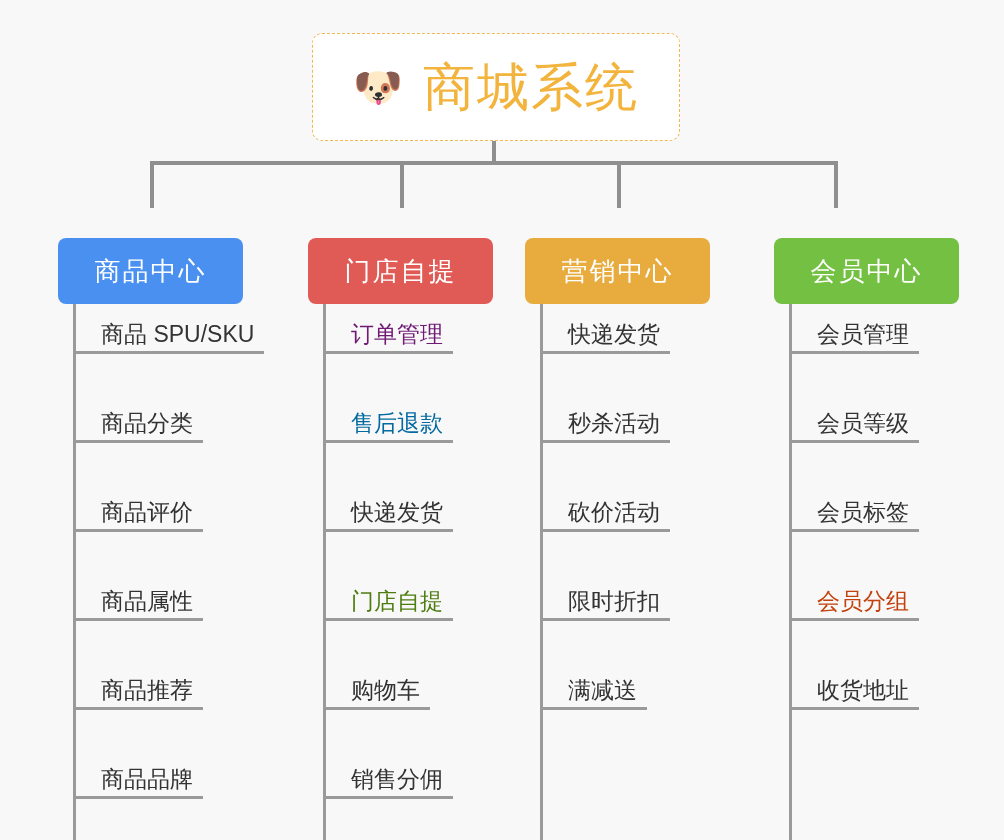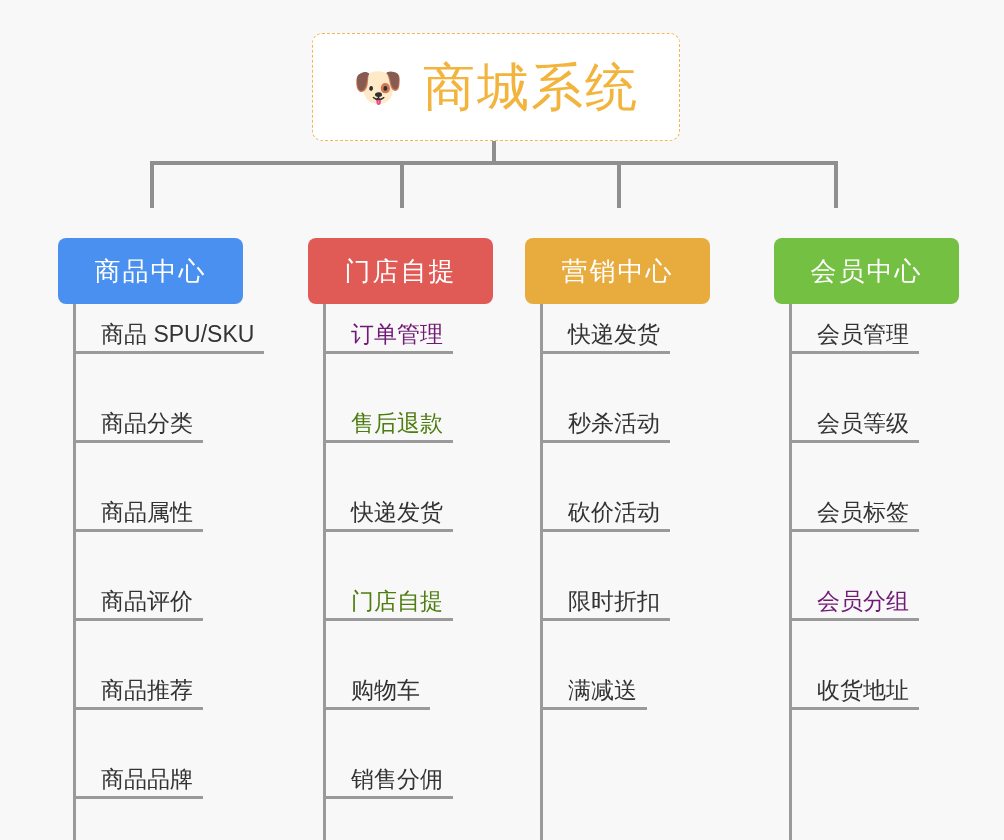--- a/index.html
+++ b/index.html
@@ -132,45 +132,45 @@
     </div>
     <div class="leaf-list">
       <div class="leaf-trunk" style="background: rgb(154, 154, 154); height: 552px;"></div>
       <div class="leaf-item">
           <span class="leaf-label" style="border-bottom-color: rgb(154, 154, 154); color: rgb(51, 51, 51);">商品 SPU/SKU</span>
         </div>
       <div class="leaf-item">
           <span class="leaf-label" style="border-bottom-color: rgb(154, 154, 154); color: rgb(51, 51, 51);">商品分类</span>
         </div>
       <div class="leaf-item">
+          <span class="leaf-label" style="border-bottom-color: rgb(154, 154, 154); color: rgb(51, 51, 51);">商品评价</span>
+        </div>
+      <div class="leaf-item">
           <span class="leaf-label" style="border-bottom-color: rgb(154, 154, 154); color: rgb(51, 51, 51);">商品属性</span>
-        </div>
-      <div class="leaf-item">
-          <span class="leaf-label" style="border-bottom-color: rgb(154, 154, 154); color: rgb(51, 51, 51);">商品评价</span>
         </div>
       <div class="leaf-item">
           <span class="leaf-label" style="border-bottom-color: rgb(154, 154, 154); color: rgb(51, 51, 51);">商品推荐</span>
         </div>
       <div class="leaf-item">
           <span class="leaf-label" style="border-bottom-color: rgb(154, 154, 154); color: rgb(51, 51, 51);">商品品牌</span>
         </div>
     </div>
   </div>
 
   <div class="column" style="left:308px; width:185px;">
     <div class="cat-card" style="background: rgb(224, 90, 86);">
       <span>门店自提</span>
     </div>
     <div class="leaf-list">
       <div class="leaf-trunk" style="background: rgb(154, 154, 154); height: 552px;"></div>
       <div class="leaf-item">
           <span class="leaf-label" style="border-bottom-color: rgb(154, 154, 154); color: #701a75;">订单管理</span>
         </div>
       <div class="leaf-item">
-          <span class="leaf-label" style="border-bottom-color: rgb(154, 154, 154); color: #4d7c0f;">售后退款</span>
+          <span class="leaf-label" style="border-bottom-color: rgb(154, 154, 154); color: #0369a1;">售后退款</span>
         </div>
       <div class="leaf-item">
           <span class="leaf-label" style="border-bottom-color: rgb(154, 154, 154); color: rgb(51, 51, 51);">快递发货</span>
         </div>
       <div class="leaf-item">
           <span class="leaf-label" style="border-bottom-color: rgb(154, 154, 154); color: #4d7c0f;">门店自提</span>
         </div>
       <div class="leaf-item">
           <span class="leaf-label" style="border-bottom-color: rgb(154, 154, 154); color: rgb(51, 51, 51);">购物车</span>
         </div>
@@ -213,21 +213,21 @@
       <div class="leaf-item">
           <span class="leaf-label" style="border-bottom-color: rgb(154, 154, 154); color: rgb(51, 51, 51);">会员管理</span>
         </div>
       <div class="leaf-item">
           <span class="leaf-label" style="border-bottom-color: rgb(154, 154, 154); color: rgb(51, 51, 51);">会员等级</span>
         </div>
       <div class="leaf-item">
           <span class="leaf-label" style="border-bottom-color: rgb(154, 154, 154); color: rgb(51, 51, 51);">会员标签</span>
         </div>
       <div class="leaf-item">
-          <span class="leaf-label" style="border-bottom-color: rgb(154, 154, 154); color: #701a75;">会员分组</span>
+          <span class="leaf-label" style="border-bottom-color: rgb(154, 154, 154); color: #c2410c;">会员分组</span>
         </div>
       <div class="leaf-item">
           <span class="leaf-label" style="border-bottom-color: rgb(154, 154, 154); color: rgb(51, 51, 51);">收货地址</span>
         </div>
     </div>
   </div>
 
 </div>
 
 </body></html>

